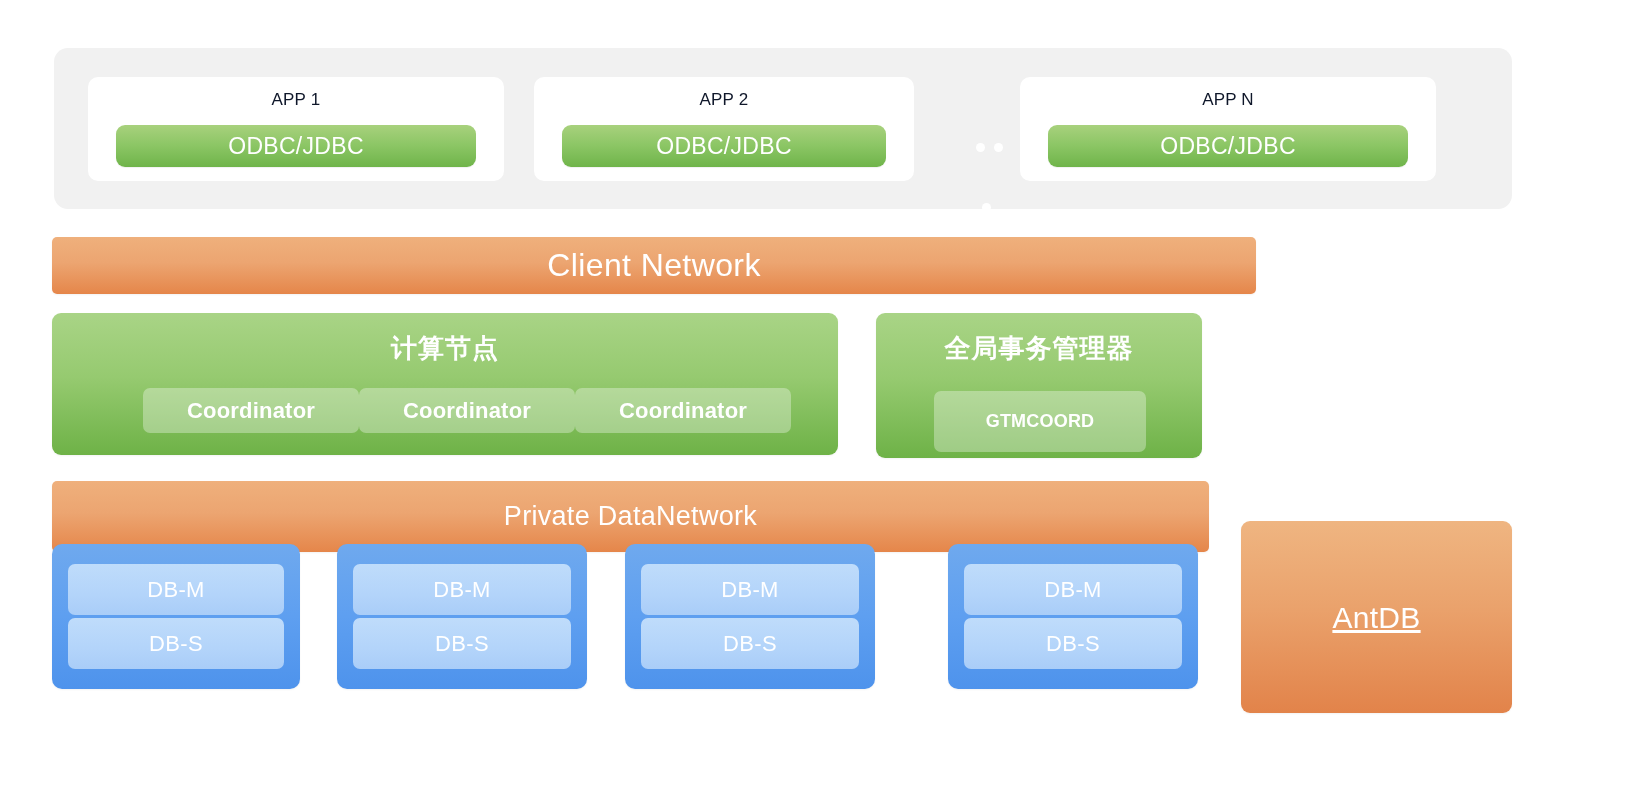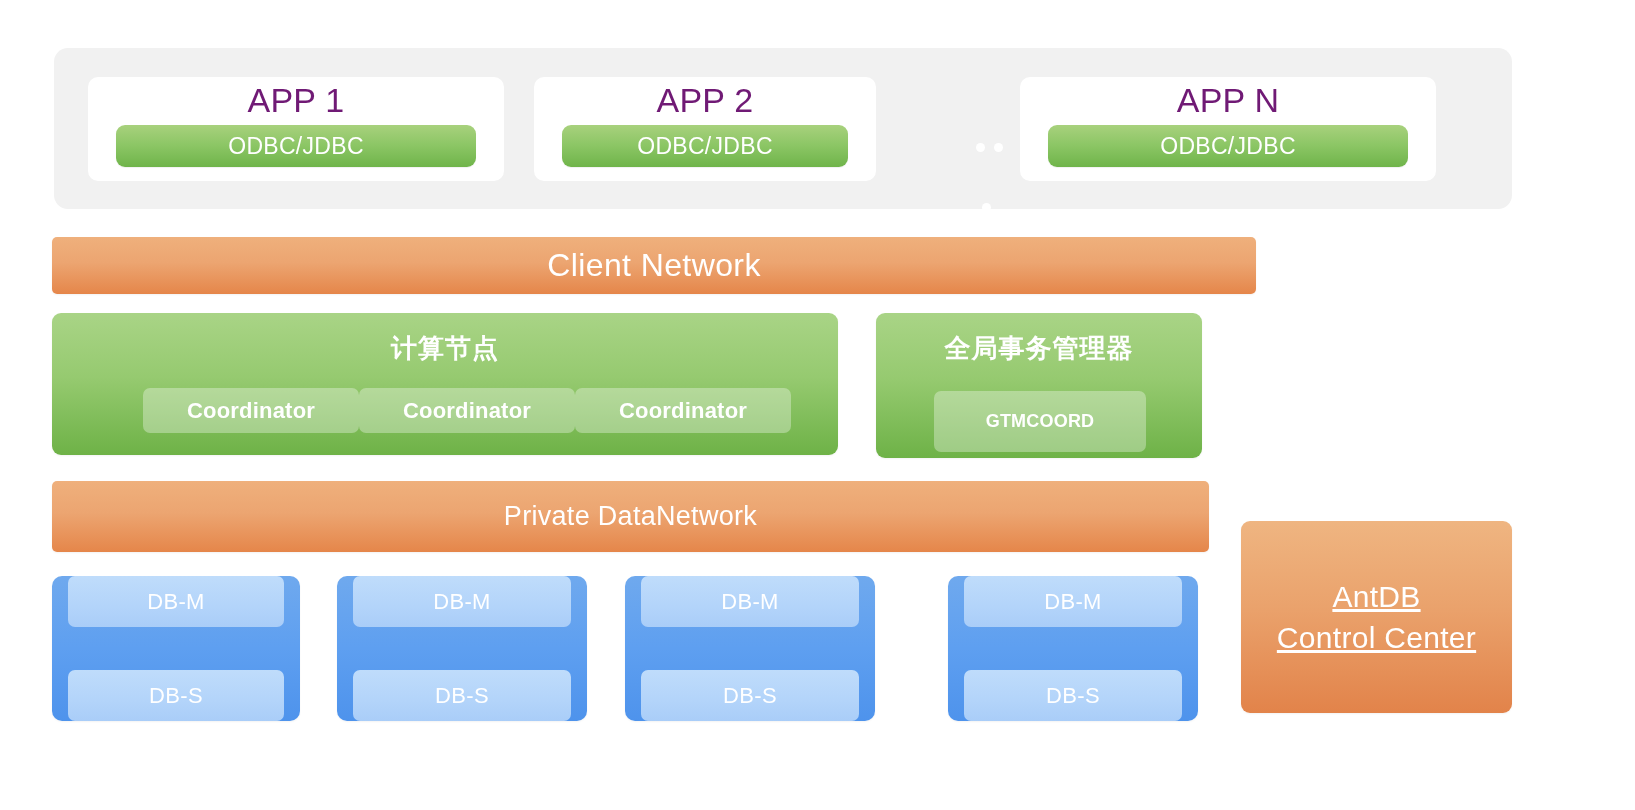--- a/index.html
+++ b/index.html
@@ -41,26 +41,26 @@
     background: #ffffff;
     border-radius: 10px;
     box-sizing: border-box;
     display: flex;
     flex-direction: column;
     align-items: center;
     justify-content: flex-start;
     padding-top: 6px;
   }
   .app-card.c1 { left: 34px;  width: 416px; }
-  .app-card.c2 { left: 480px; width: 342px; }
+  .app-card.c2 { left: 480px; width: 380px; }
   .app-card.c3 { left: 966px; width: 416px; }
 
   .app-title {
-    font-size: 34px;
-    color: #701a75;
+    font-size: 17px;
+    color: #0f172a;
     line-height: 34px;
     letter-spacing: 0.2px;
   }
   .odbc-pill {
     margin-top: 8px;
     width: calc(100% - 56px);
     height: 42px;
     border-radius: 9px;
     background: linear-gradient(180deg, #a8d17d 0%, #8cc665 48%, #6fb44a 100%);
     color: #ffffff;
@@ -205,26 +205,26 @@
     line-height: 41px;
     letter-spacing: 0.3px;
     box-shadow: 0 1px 2px rgba(0,0,0,0.05);
   }
   .mgr-node     { top: 313px; height: 189px; }
   .control-ctr  { top: 521px; height: 192px; text-decoration: underline; }
 
   
   .db-group {
     position: absolute;
-    top: 576px;
+    top: 544px;
     height: 145px;
     border-radius: 10px;
     background: linear-gradient(180deg, #6fa9ee 0%, #5e9ff0 50%, #4e93ec 100%);
     box-sizing: border-box;
-    padding: 0 16px;
+    padding: 20px 16px;
     display: flex;
     flex-direction: column;
     justify-content: space-between;
     box-shadow: 0 1px 2px rgba(0,0,0,0.05);
   }
   .db-group.g1 { left: 52px;  width: 248px; }
   .db-group.g2 { left: 337px; width: 250px; }
   .db-group.g3 { left: 625px; width: 250px; }
   .db-group.g4 { left: 948px; width: 250px; }
 
@@ -283,21 +283,20 @@
 
   <div class="green-block gtm-node">
     <div class="gb-title">全局事务管理器</div>
     <div class="gtm-chip">GTMCOORD</div>
   </div>
 
 
   <div class="side-box control-ctr">
     <span>
       <span>AntDB</span><br>
-      <span>Control Center</span>
     </span>
   </div>
 
   <div class="net-bar private-net">Private DataNetwork</div>
 
   <div class="db-group g1">
     <div class="db-chip">DB-M</div>
     <div class="db-chip">DB-S</div>
   </div>
 

